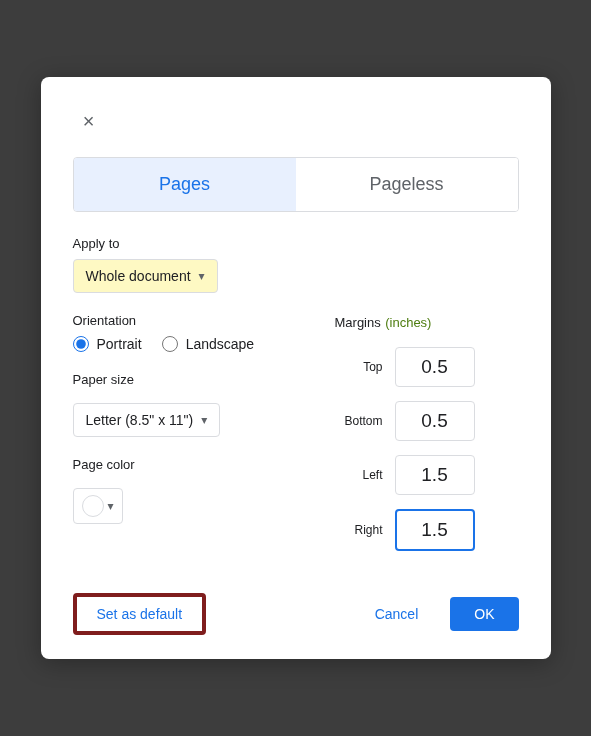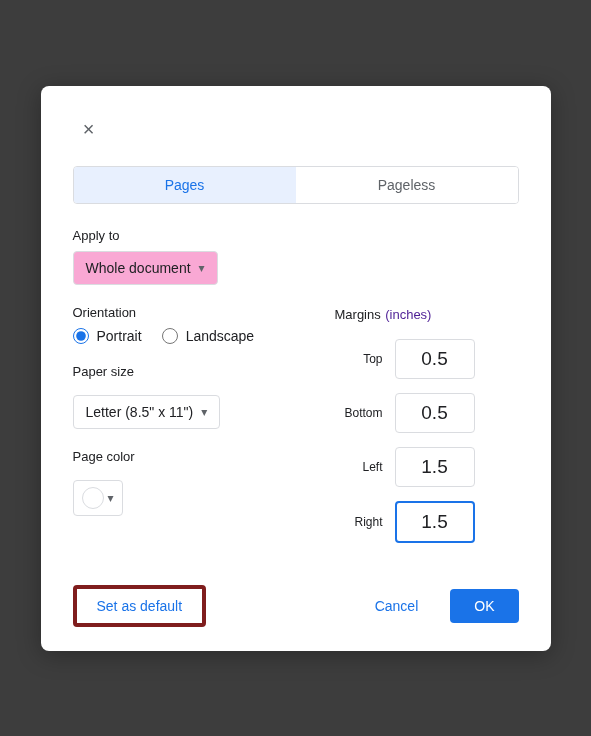--- a/index.html
+++ b/index.html
@@ -62,24 +62,24 @@
     .tabs {
       display: flex;
       border-radius: 4px;
       overflow: hidden;
       margin-bottom: 24px;
       border: 1px solid #dadce0;
     }
 
     .tab {
       flex: 1;
-      padding: 10px 0;
+      padding: 16px 0;
       text-align: center;
       cursor: pointer;
-      font-size: 14px;
+      font-size: 18px;
       font-weight: 500;
       border: none;
       background: none;
     }
 
     .tab.active {
       background: #e8f0fe;
       color: #1a73e8;
     }
 
@@ -97,21 +97,21 @@
 
     .apply-to-select {
       display: inline-flex;
       align-items: center;
       border: 1px solid #dadce0;
       border-radius: 4px;
       padding: 8px 12px;
       font-size: 14px;
       color: #202124;
       cursor: pointer;
-      background: #f9a8d4;
+      background: #fef9c3;
       gap: 8px;
       margin-bottom: 20px;
     }
 
     .two-col {
       display: flex;
       gap: 0;
     }
 
     .left-col {
@@ -198,21 +198,21 @@
 
     .margins-label {
       font-size: 13px;
       font-weight: 500;
       color: #202124;
       display: inline;
     }
 
     .margins-unit {
       font-size: 13px;
-      color: #4c1d95;
+      color: #4d7c0f;
       display: inline;
     }
 
     .margin-row {
       display: flex;
       align-items: center;
       margin-bottom: 14px;
       gap: 12px;
     }
 

